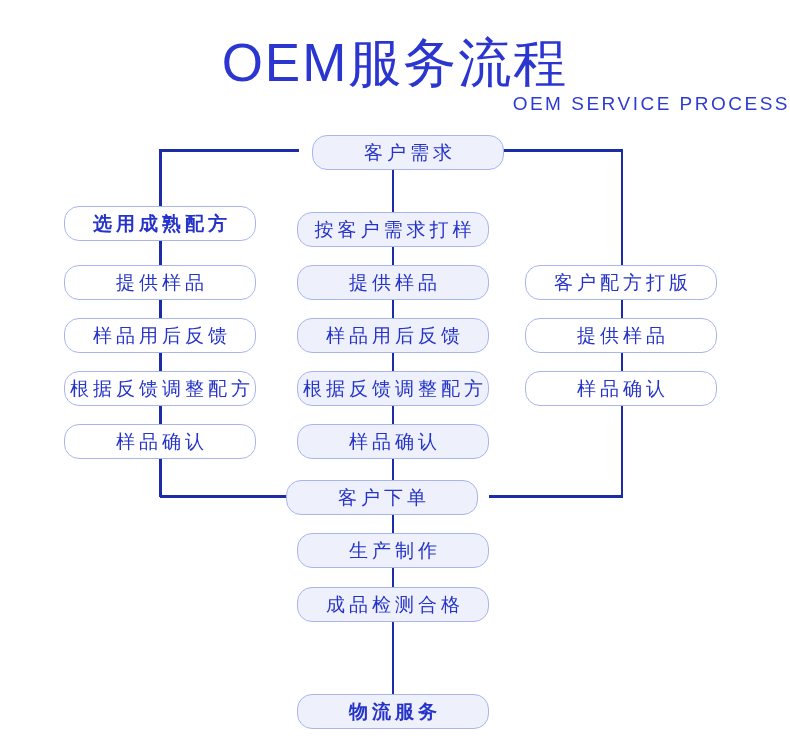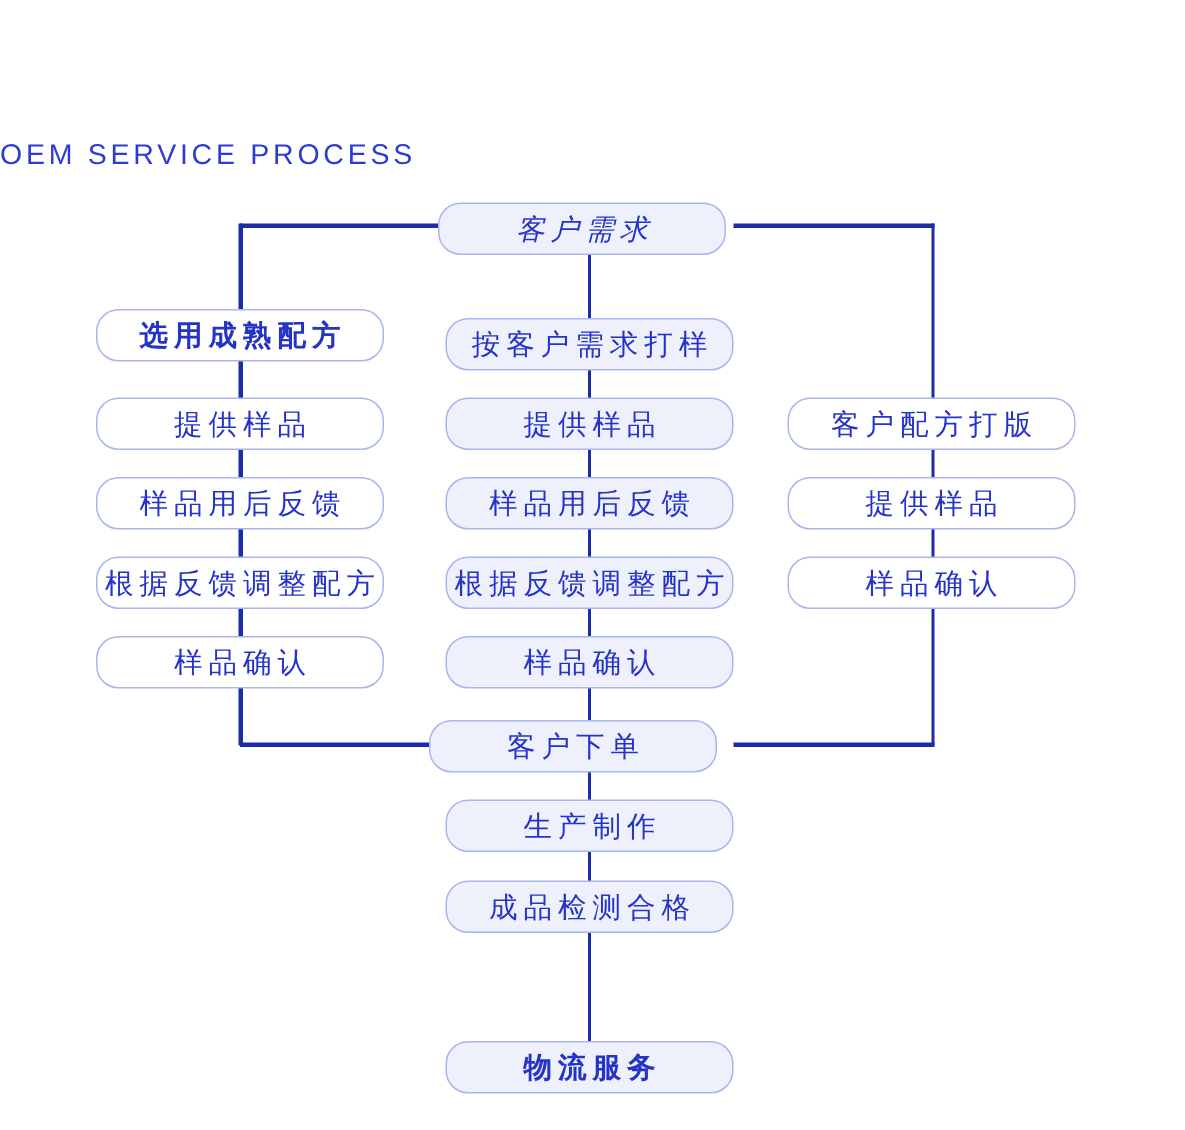--- a/index.html
+++ b/index.html
@@ -13,21 +13,21 @@
   .title{
     position:absolute;left:0;top:28px;width:790px;
     text-align:center;
     font-size:53px;
     font-weight:400;
     letter-spacing:2px;
     color:#2b36d0;
   }
   .subtitle{
     position:absolute;left:0;top:93px;width:790px;
-    text-align:left;
+    text-align:right;
     font-size:19px;
     font-weight:400;
     letter-spacing:2.5px;
     color:#2d3bd2;
   }
   .chart{position:absolute;left:0;top:0;width:790px;height:753px;}
   .line{position:absolute;background:#1c2ba8;}
   .box{
     position:absolute;
     width:192px;height:35px;
@@ -42,33 +42,34 @@
     color:#2533c8;
     white-space:nowrap;
   }
   .lav{background:#eef0fb;}
 </style>
 </head>
 <body>
 
 <div class="page">
 
+  <div class="title">OEM服务流程</div>
   <div class="subtitle">OEM SERVICE PROCESS</div>
 
   <div class="chart">
 
     <div class="line" style="left:160px;top:149px;width:139px;height:2.5px;"></div>
     <div class="line" style="left:489px;top:149px;width:134px;height:2.5px;"></div>
     <div class="line" style="left:159px;top:149px;width:2.5px;height:348px;"></div>
     <div class="line" style="left:620.5px;top:149px;width:2.5px;height:348px;"></div>
     <div class="line" style="left:391.5px;top:167px;width:2.5px;height:540px;"></div>
     <div class="line" style="left:160px;top:495px;width:139px;height:2.5px;"></div>
     <div class="line" style="left:489px;top:495px;width:134px;height:2.5px;"></div>
 
-    <div class="box lav" style="left:292px;top:135px;font-style:italic;">客户需求</div>
+    <div class="box lav" style="left:312px;top:135px;">客户需求</div>
 
     <div class="box" style="left:64px;top:206px;font-weight:bold;">选用成熟配方</div>
     <div class="box" style="left:64px;top:265px;">提供样品</div>
     <div class="box" style="left:64px;top:318px;">样品用后反馈</div>
     <div class="box" style="left:64px;top:371px;">根据反馈调整配方</div>
     <div class="box" style="left:64px;top:424px;">样品确认</div>
 
     <div class="box lav" style="left:297px;top:212px;">按客户需求打样</div>
     <div class="box lav" style="left:297px;top:265px;">提供样品</div>
     <div class="box lav" style="left:297px;top:318px;">样品用后反馈</div>

